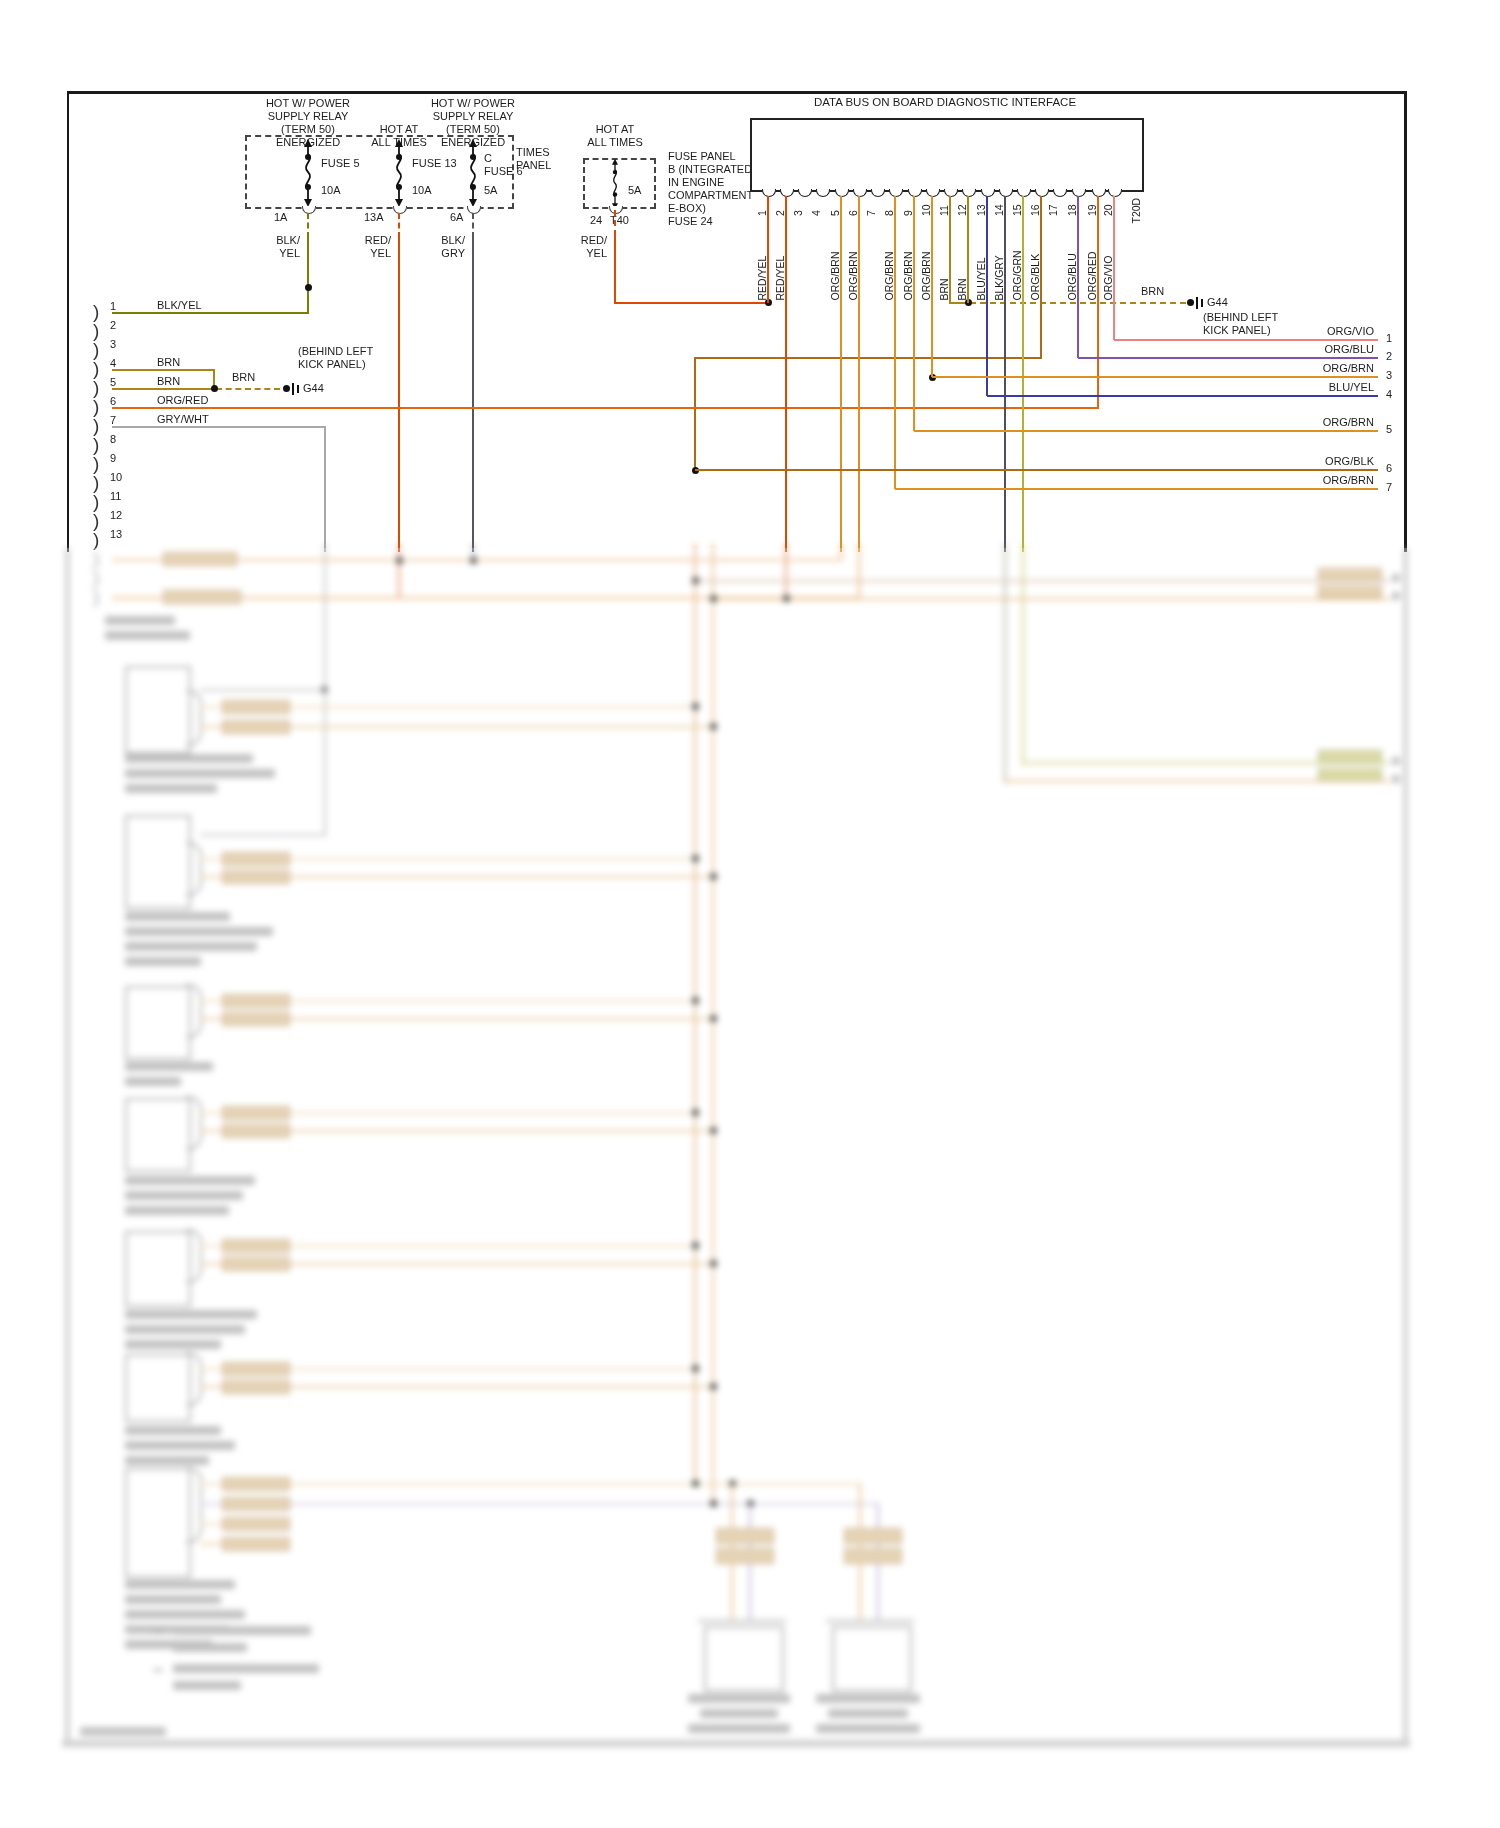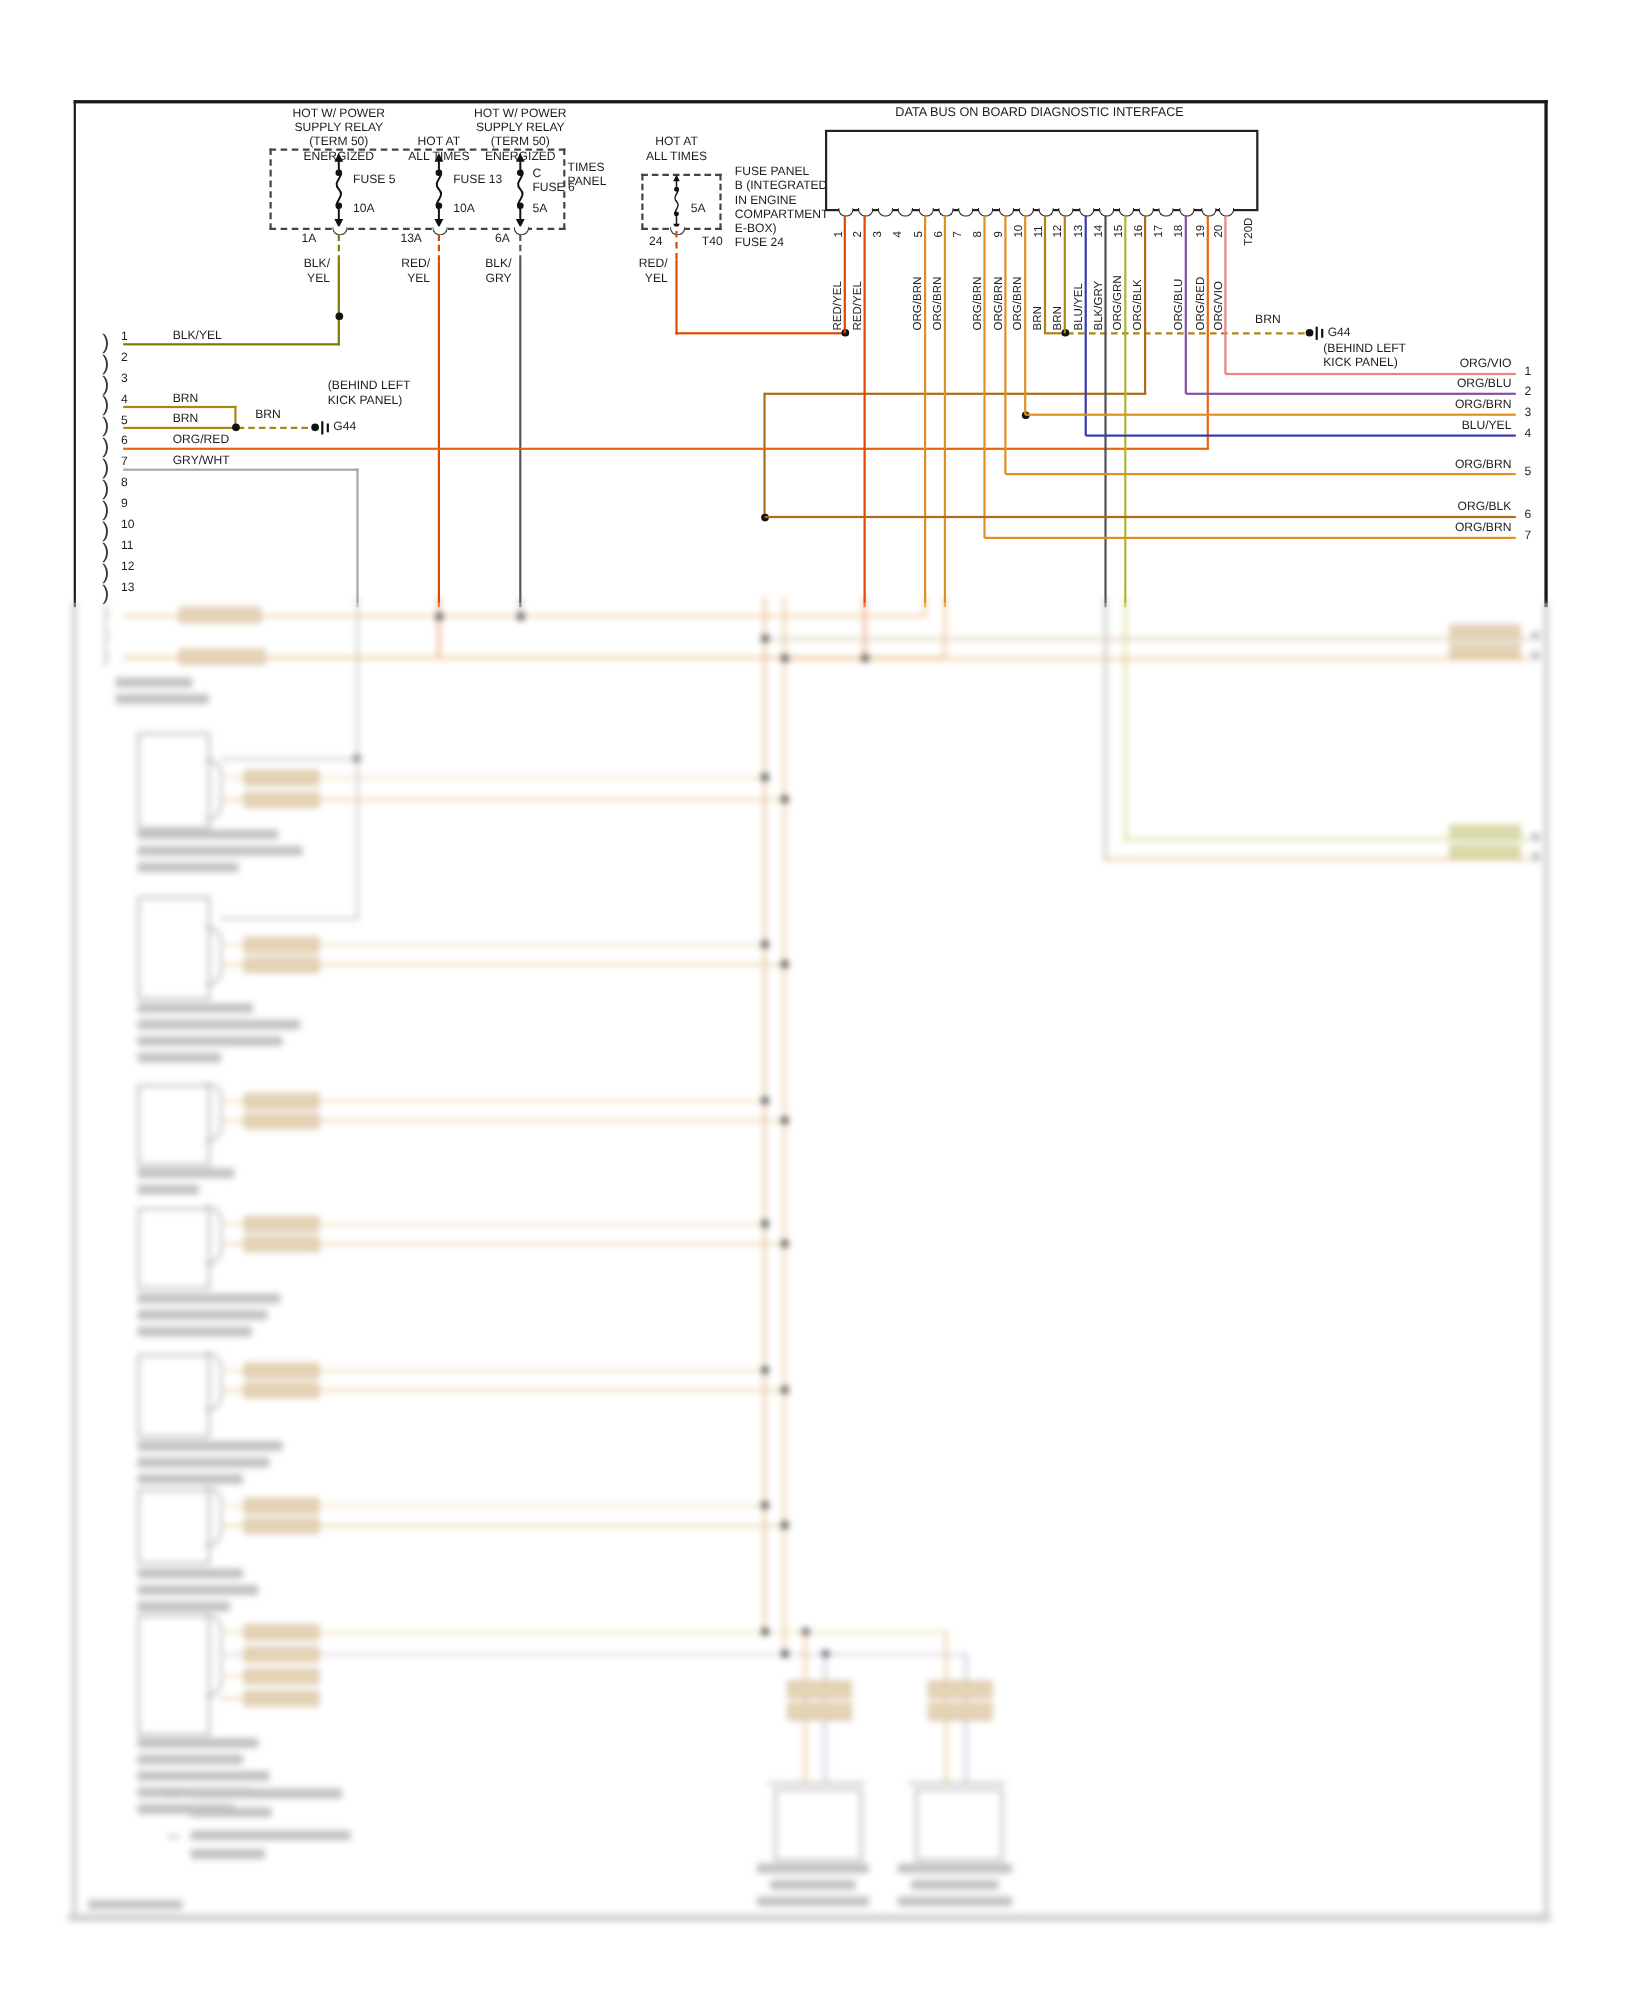--- a/index.html
+++ b/index.html
@@ -100,21 +100,21 @@
   <div class="txt" style="left:412px;top:157px">FUSE 13</div>
   <div class="txt" style="left:412px;top:184px">10A</div>
   <div class="txt" style="left:484px;top:152px">C
 FUSE 6</div>
   <div class="txt" style="left:484px;top:184px">5A</div>
   <div class="txt" style="left:628px;top:184px">5A</div>
   <div class="txt" style="left:274px;top:211px">1A</div>
   <div class="txt" style="left:364px;top:211px">13A</div>
   <div class="txt" style="left:450px;top:211px">6A</div>
   <div class="txt" style="left:590px;top:214px">24</div>
-  <div class="txt" style="left:638px;top:214px">T40</div>
+  <div class="txt" style="left:610px;top:214px">T40</div>
   <div class="txt rt" style="left:256px;top:234px;width:44px">BLK/
 YEL</div>
   <div class="txt rt" style="left:347px;top:234px;width:44px">RED/
 YEL</div>
   <div class="txt rt" style="left:421px;top:234px;width:44px">BLK/
 GRY</div>
   <div class="txt rt" style="left:563px;top:234px;width:44px">RED/
 YEL</div>
 
   <div class="bump" style="left:302px;top:206px;border-color:#444"></div>

